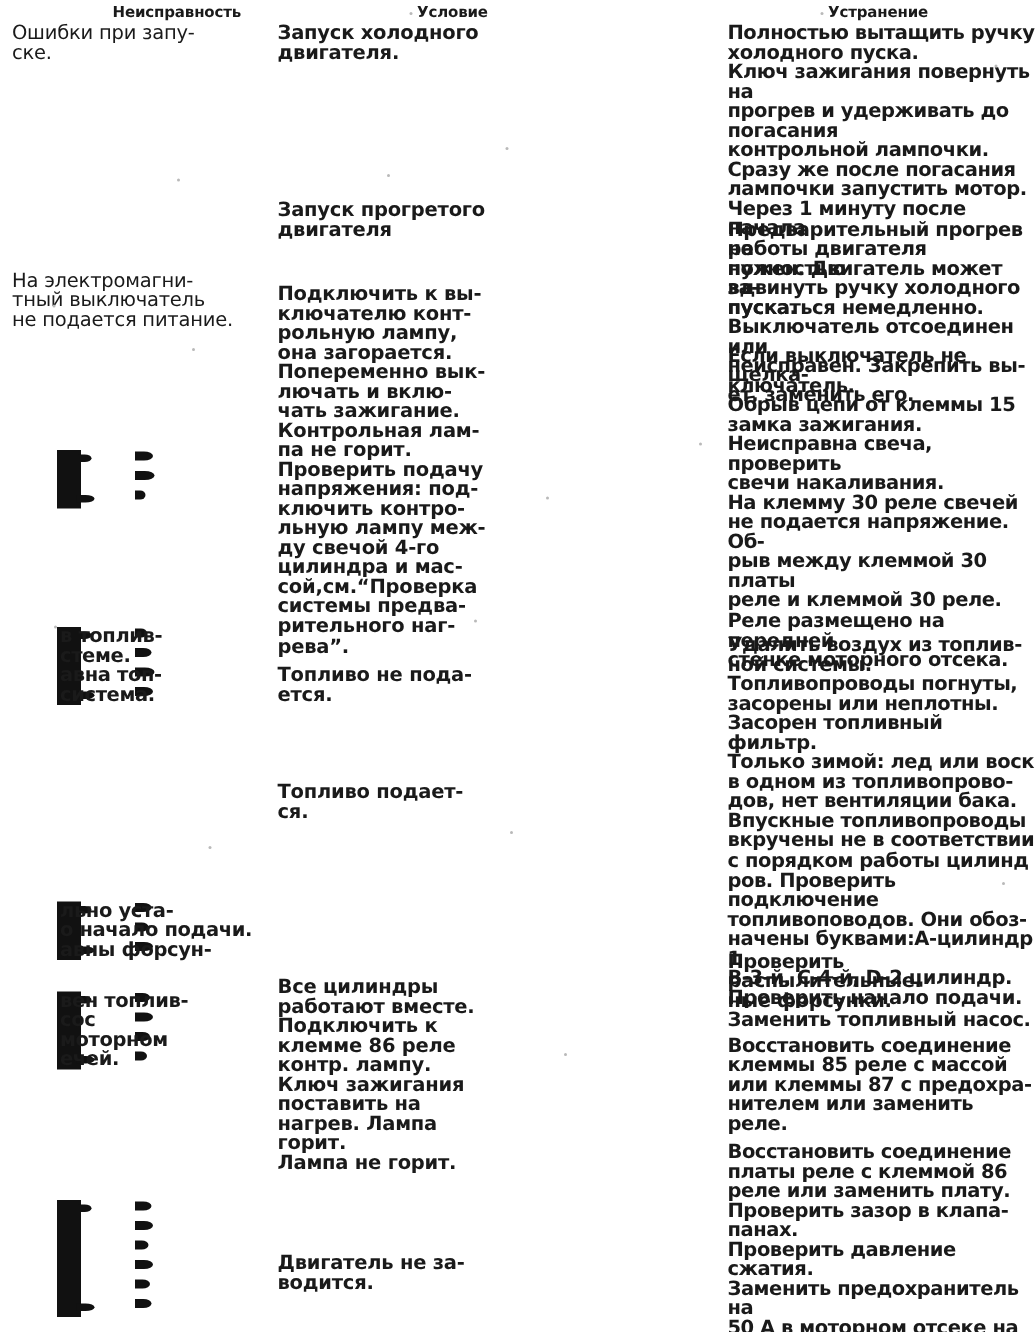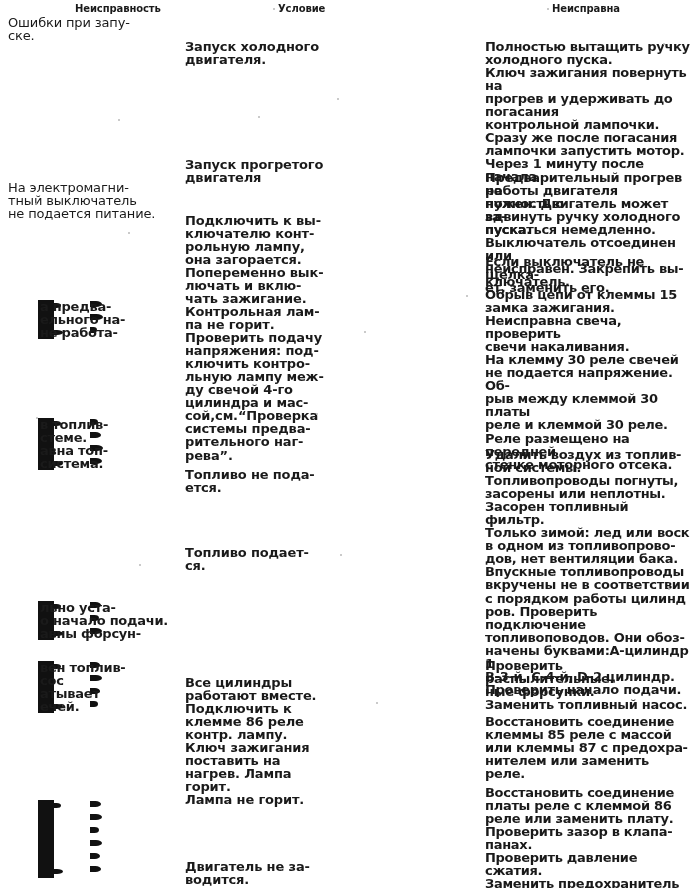--- a/index.html
+++ b/index.html
@@ -94,58 +94,55 @@
   }
   .smudge-teeth i {
     position: absolute;
     left: 0;
     display: block;
     height: 6px;
     background: #111111;
     border-radius: 0 55% 55% 0;
   }
 
-  .bold { font-weight: bold; margin-top: 24px; }
+  .bold { font-weight: bold; }
   .tight { letter-spacing: -0.3px; }
 
   
   .speck {
     position: absolute;
     background: #b9b9b9;
     width: 2px;
     height: 2px;
     border-radius: 50%;
   }
 </style>
 </head>
 <body>
 
 <div class="page">
 
   <div class="hdr hdr-fault">Неисправность</div>
   <div class="hdr hdr-cond">Условие</div>
-  <div class="hdr hdr-remedy">Неисправна</div>
+  <div class="hdr hdr-remedy">Устранение</div>
 
   <div class="blk col-fault" style="top:16px;">Ошибки при запу-
 ске.</div>
 
   <div class="blk col-fault" style="top:181px;">На электромагни-
 тный выключатель
 не подается питание.</div>
 
   <div class="smudge" style="top:300px; height:39px;">
     <span class="smudge-teeth">
       <i style="top:1px;  width:12px;"></i>
       <i style="top:14px; width:13px;"></i>
       <i style="top:27px; width:7px;"></i>
     </span>
   </div>
-  <div class="blk col-fault-cut" style="top:300px;">а предва-
-ельного на-
-не работа-</div>
 
   <div class="smudge" style="top:418px; height:52px;">
     <span class="smudge-teeth">
       <i style="top:1px;  width:8px;"></i>
       <i style="top:14px; width:11px;"></i>
       <i style="top:27px; width:13px;"></i>
       <i style="top:40px; width:12px;"></i>
     </span>
   </div>
   <div class="blk col-fault-cut" style="top:418px;">в топлив-
@@ -167,21 +164,21 @@
   <div class="smudge" style="top:661px; height:52px;">
     <span class="smudge-teeth">
       <i style="top:1px;  width:10px;"></i>
       <i style="top:14px; width:12px;"></i>
       <i style="top:27px; width:10px;"></i>
       <i style="top:40px; width:8px;"></i>
     </span>
   </div>
   <div class="blk col-fault-cut" style="top:661px;">вен топлив-
 сос
-атывает
+моторном
 ечей.</div>
 
   <div class="smudge" style="top:800px; height:78px;">
     <span class="smudge-teeth">
       <i style="top:1px;  width:11px;"></i>
       <i style="top:14px; width:12px;"></i>
       <i style="top:27px; width:9px;"></i>
       <i style="top:40px; width:12px;"></i>
       <i style="top:53px; width:10px;"></i>
       <i style="top:66px; width:11px;"></i>

